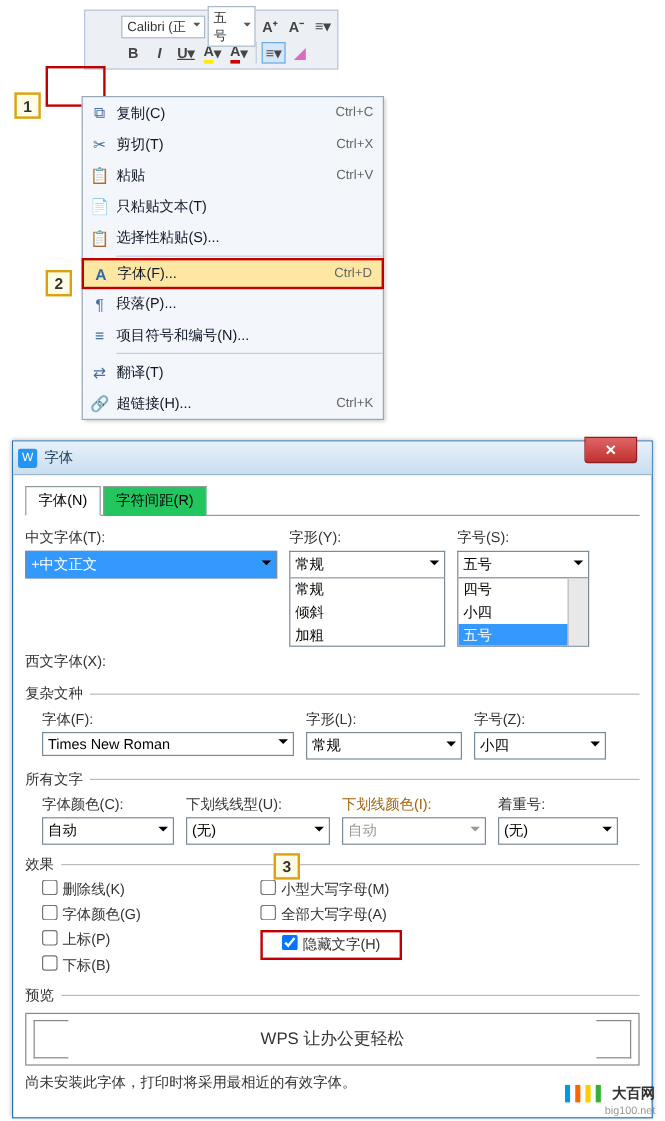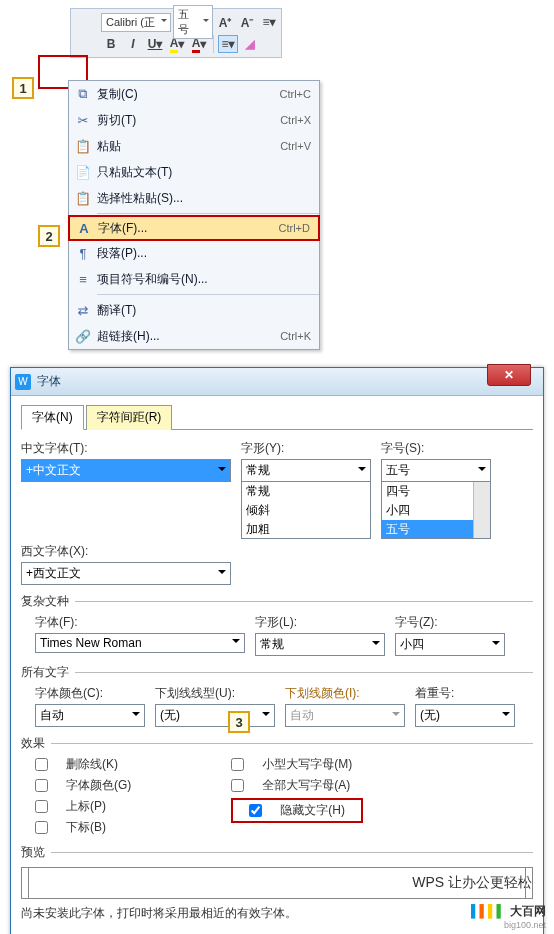--- a/index.html
+++ b/index.html
@@ -32,21 +32,21 @@
 
 
 .dialog { position:absolute; top:367px; left:10px; width:534px; background:#fff; border:1px solid #2672b5; box-shadow:0 0 4px rgba(0,0,0,.3); }
 .dlg-title { height:28px; background:linear-gradient(#e8f1fb,#c9deee); display:flex; align-items:center; padding:0 4px; border-bottom:1px solid #9cb6cd; }
 .dlg-title .icon { width:16px; height:16px; background:#2196f3; border-radius:2px; margin-right:6px; display:flex; align-items:center; justify-content:center; color:#fff; font-size:10px; }
 .dlg-title .ttl { color:#1c3e60; }
 .dlg-close { position:absolute; top:-4px; right:12px; width:44px; height:22px; background:linear-gradient(#e06464,#c13030); border:1px solid #8b2020; border-radius:0 0 3px 3px; display:flex; align-items:center; justify-content:center; color:#fff; font-weight:bold; font-size:12px; cursor:pointer; }
 
 .dlg-body { padding:8px 10px 10px; }
 .tabs { display:flex; border-bottom:1px solid #919b9c; margin-bottom:10px; }
-.tab { padding:3px 10px; border:1px solid #919b9c; border-bottom:none; background:#fef9c3; margin-right:2px; cursor:pointer; position:relative; top:1px; }
+.tab { padding:3px 10px; border:1px solid #919b9c; border-bottom:none; background:#22c55e; margin-right:2px; cursor:pointer; position:relative; top:1px; }
 .tab.active { background:#fff; border-bottom:1px solid #fff; }
 
 .form-row { display:flex; gap:10px; margin-bottom:4px; }
 .form-col { display:flex; flex-direction:column; }
 .col1 { width:210px; } .col2 { width:130px; } .col3 { width:110px; }
 .lbl { color:#333; margin-bottom:2px; font-size:12px; }
 .combosel { border:1px solid #7a8a99; padding:2px 16px 2px 4px; background:#fff; font-size:12px; color:#000; position:relative; }
 .combosel.hl { background:#3399ff; color:#fff; }
 .combosel::after { content:""; position:absolute; right:4px; top:50%; transform:translateY(-50%); border:4px solid transparent; border-top-color:#000; }
 .listbox { border:1px solid #7a8a99; background:#fff; font-size:12px; height:58px; overflow:hidden; }
@@ -54,25 +54,25 @@
 .listbox .sel { background:#3399ff; color:#fff; }
 .listbox.scroll { position:relative; padding-right:16px; }
 .listbox.scroll::after { content:""; position:absolute; right:0; top:0; bottom:0; width:16px; background:#e8e8e8; border-left:1px solid #bbb; }
 
 .group-hdr { color:#333; margin:8px 0 4px; display:flex; align-items:center; }
 .group-hdr::after { content:""; flex:1; height:1px; background:#bbb; margin-left:6px; }
 .indent { padding-left:14px; }
 
 .effects { display:flex; gap:40px; margin-top:4px; }
 .eff-col { display:flex; flex-direction:column; gap:4px; }
-.chk { display:flex; align-items:center; gap:18px; color:#333; }
+.chk { display:flex; gap:4px; color:#333; }
 .chk input { width:13px; height:13px; }
 .eff-hl { border:2px solid #c00000; padding:2px 16px; display:inline-block; }
 
-.preview-box { border:1px solid #888; height:32px; margin:6px 0; display:flex; align-items:center; justify-content:flex-end; position:relative; }
+.preview-box { border:1px solid #888; height:44px; margin:6px 0; display:flex; align-items:center; justify-content:center; position:relative; }
 .preview-box::before,.preview-box::after { content:""; position:absolute; width:28px; height:30px; border-top:1px solid #888; border-bottom:1px solid #888; }
 .preview-box::before { left:6px; border-left:1px solid #888; } .preview-box::after { right:6px; border-right:1px solid #888; }
 .preview-text { font-size:14px; color:#333; }
 
 .note { color:#333; margin:6px 0 10px; }
 
 
 .watermark { position:absolute; bottom:4px; right:8px; text-align:right; }
 .watermark .logo { font-size:18px; font-weight:bold; color:#333; }
 .watermark .logo .b1{color:#0099e5;} .watermark .logo .b2{color:#ff6600;} .watermark .logo .b3{color:#ffcc00;} .watermark .logo .b4{color:#34b233;}
@@ -192,21 +192,20 @@
           <div>四号</div>
           <div>小四</div>
           <div class="sel">五号</div>
         </div>
       </div>
     </div>
 
     <div class="form-row" style="margin-top:4px">
       <div class="form-col col1">
         <span class="lbl">西文字体(X):</span>
-        <div class="combosel">+西文正文</div>
       </div>
     </div>
 
     <div class="group-hdr">复杂文种</div>
     <div class="form-row indent">
       <div class="form-col col1">
         <span class="lbl">字体(F):</span>
         <div class="combosel">Times New Roman</div>
       </div>
       <div class="form-col col2">

